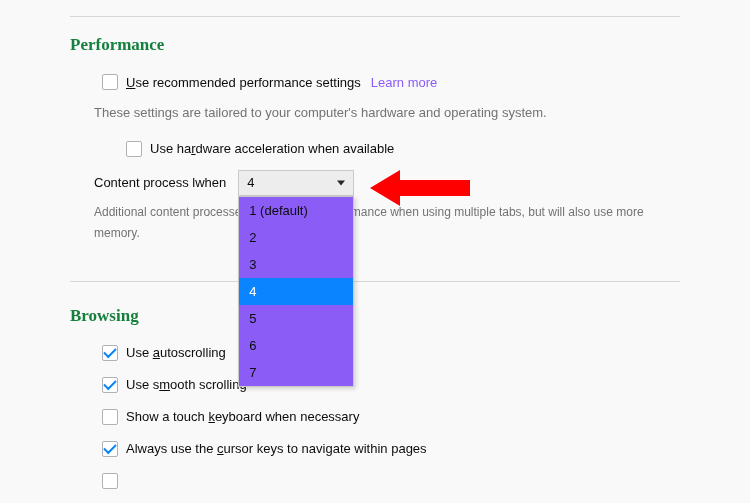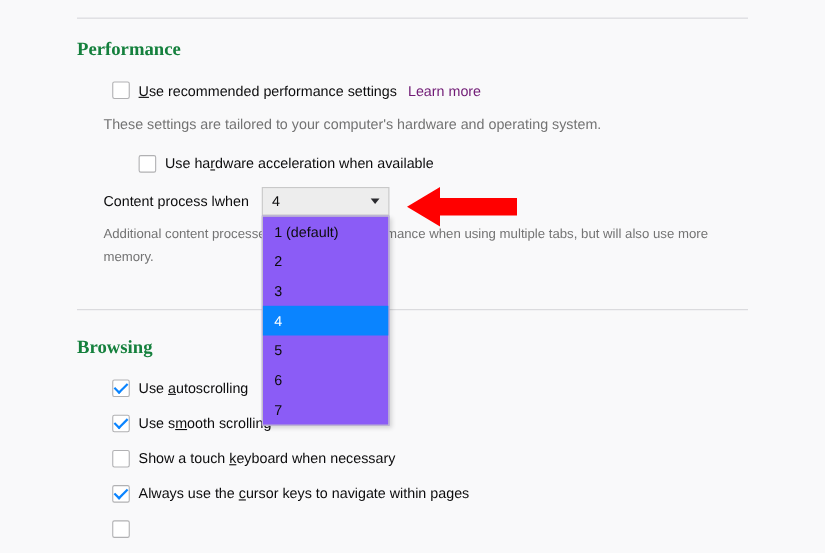--- a/index.html
+++ b/index.html
@@ -62,21 +62,21 @@
       border-bottom: 2px solid #0a84ff;
       transform: rotate(-45deg);
       margin-top: -3px;
     }
     .label {
       font-size: 13px;
       color: #0c0c0d;
     }
     .label .ul { text-decoration: underline; }
     .link {
-      color: #701a75;
+      color: #8b5cf6;
       font-size: 13px;
       margin-left: 10px;
       text-decoration: none;
       cursor: pointer;
     }
     .hint {
       font-size: 13px;
       color: #737373;
       margin-left: 24px;
       margin-bottom: 14px;

